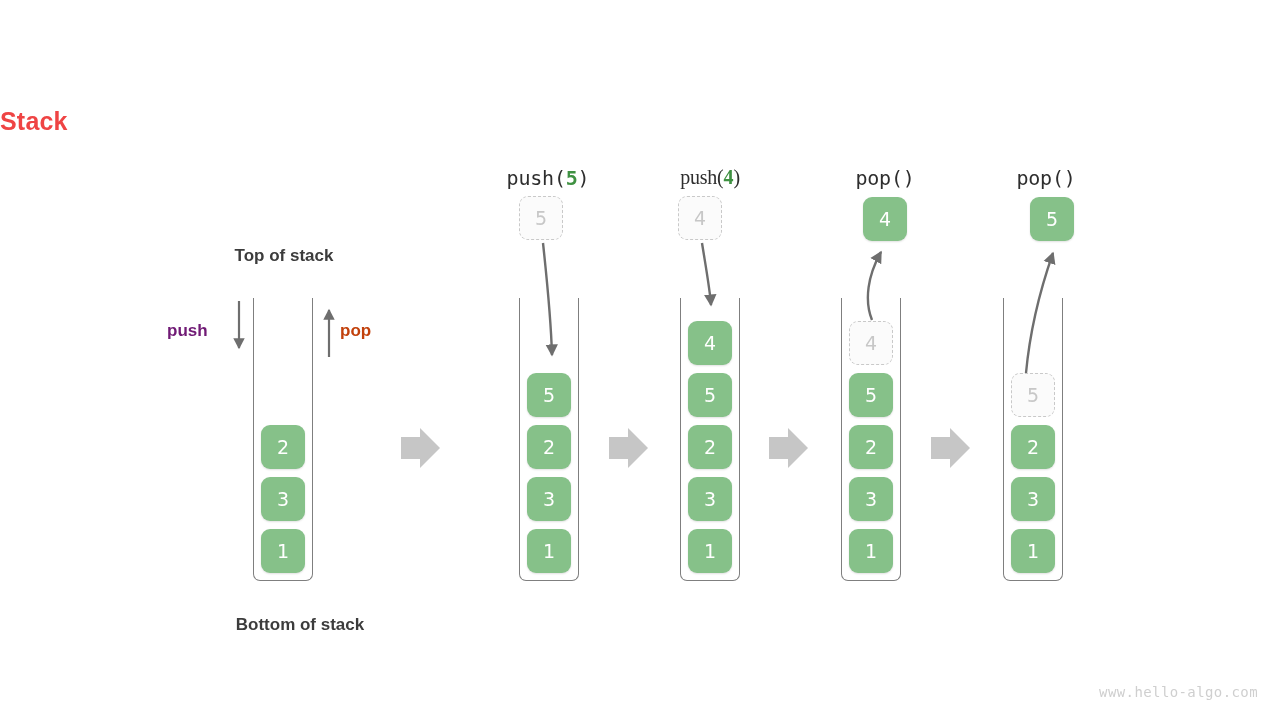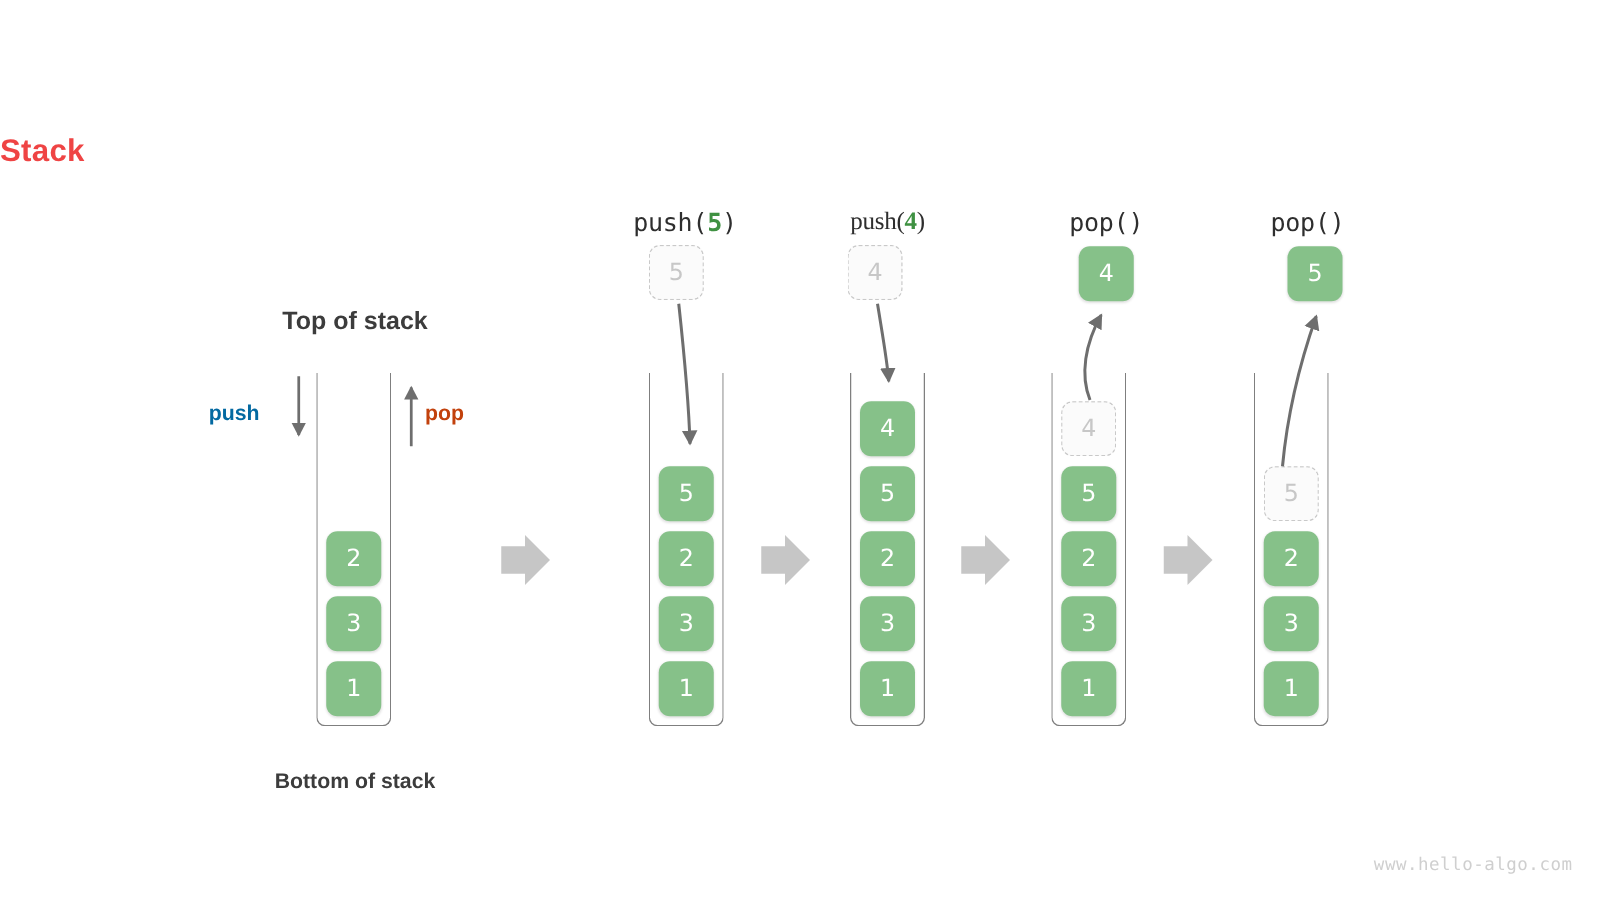--- a/index.html
+++ b/index.html
@@ -27,39 +27,40 @@
     font-size: 25px;
     font-weight: bold;
     color: #ef4444;
     letter-spacing: 0.2px;
   }
   #top-of-stack-label {
     left: 0px;
     top: 246px;
     width: 568px;
     text-align: center;
-    font-size: 20px;
+    font-size: 17px;
     font-weight: bold;
     color: #3c3c3c;
   }
   #bottom-of-stack-label {
     left: 0px;
     top: 615px;
     width: 568px;
     text-align: center;
     font-size: 17px;
     font-weight: bold;
     color: #3c3c3c;
+    padding-left: 16px;
   }
   #push-label {
     left: 167px;
     top: 321px;
     font-size: 17px;
     font-weight: bold;
-    color: #0369a1;
+    color: #701a75;
   }
   #pop-label {
     left: 340px;
     top: 321px;
     font-size: 17px;
     font-weight: bold;
     color: #c2410c;
   }
 
   

